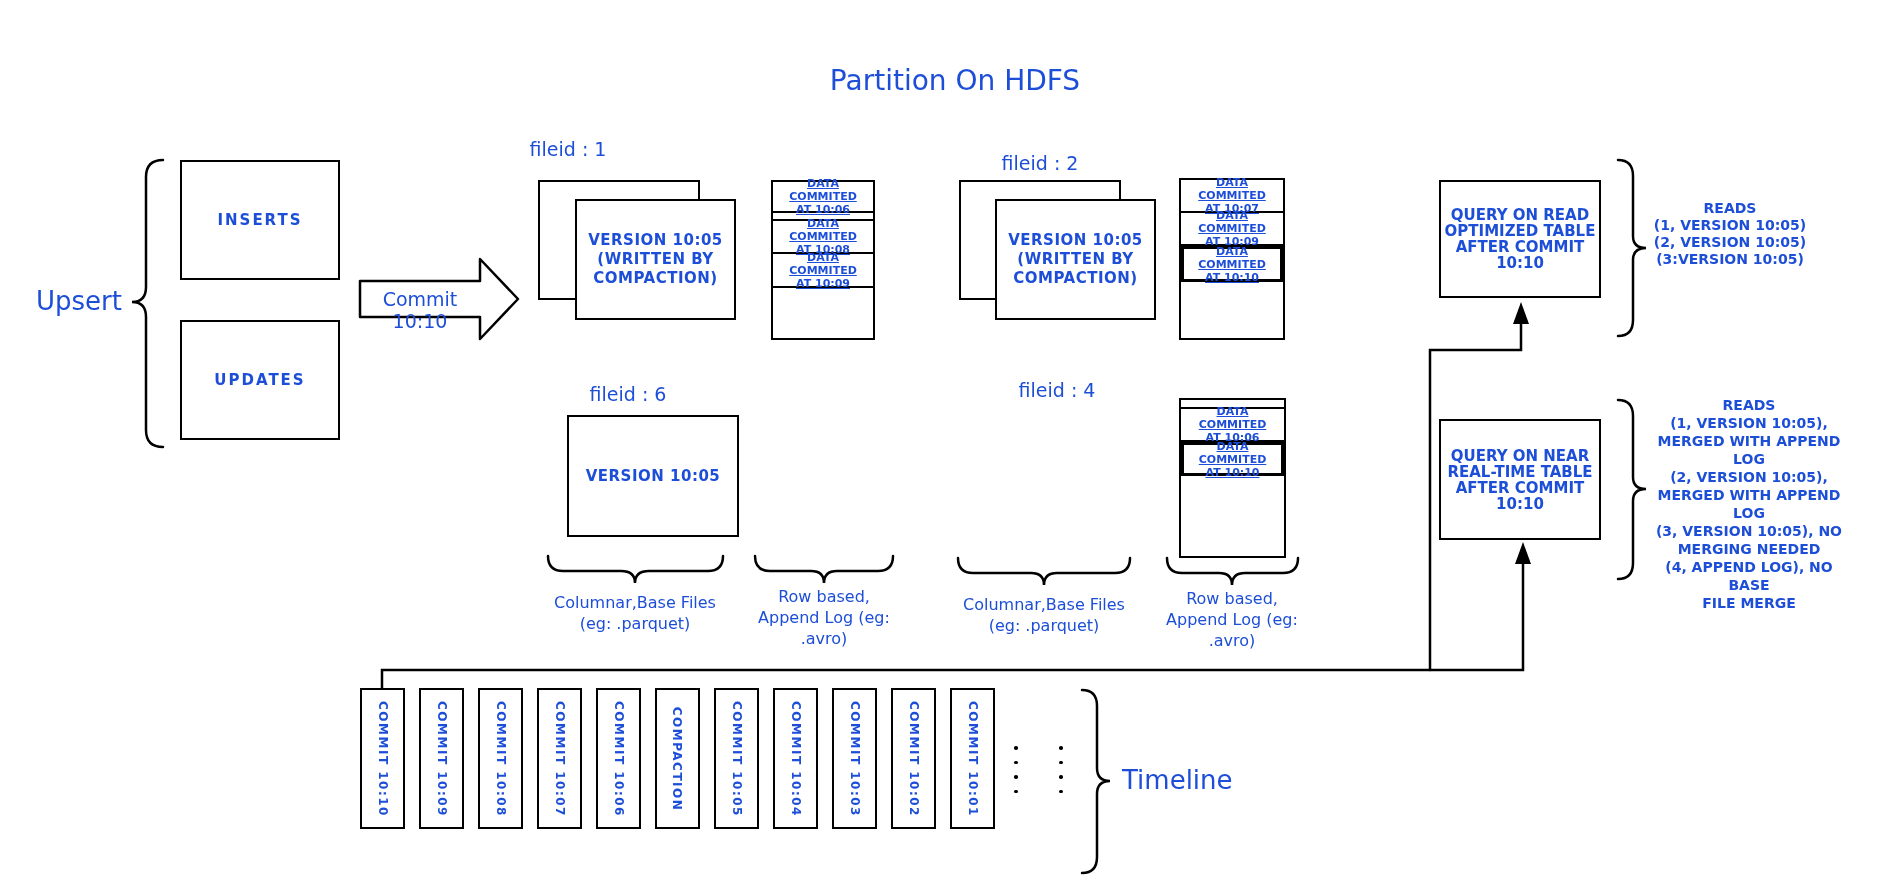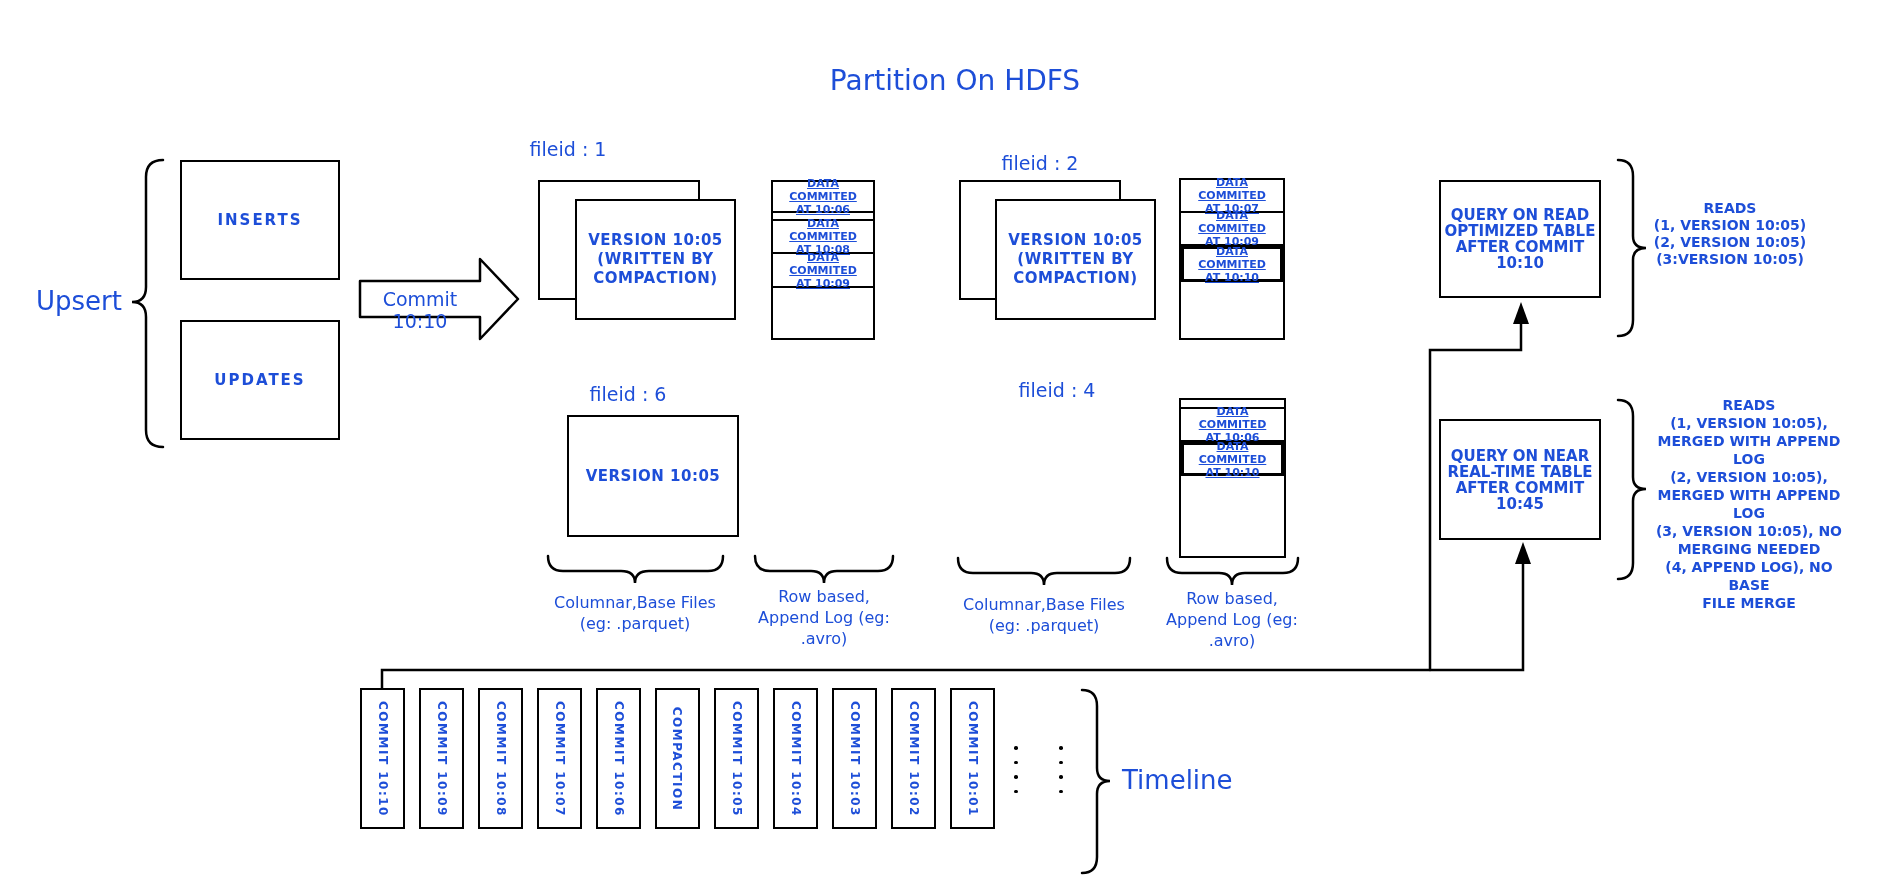--- a/index.html
+++ b/index.html
@@ -155,21 +155,21 @@
   </div>
   <div class="lbl readstext" style="left:1638px;top:200px;width:184px;">READS
 (1, VERSION 10:05)
 (2, VERSION 10:05)
 (3:VERSION 10:05)</div>
 
   <div class="box querytext" style="left:1439px;top:419px;width:162px;height:121px;">
     <span>QUERY ON NEAR
 REAL-TIME TABLE
 AFTER COMMIT
-10:45</span>
+10:10</span>
   </div>
   <div class="lbl readstext2" style="left:1643px;top:396px;width:212px;">READS
 (1, VERSION 10:05),
 MERGED WITH APPEND LOG
 (2, VERSION 10:05),
 MERGED WITH APPEND LOG
 (3, VERSION 10:05), NO
 MERGING NEEDED
 (4, APPEND LOG), NO BASE
 FILE MERGE</div>

